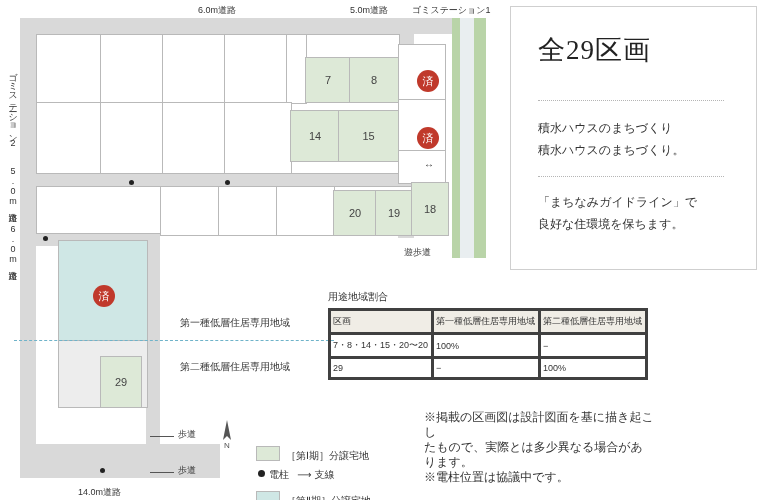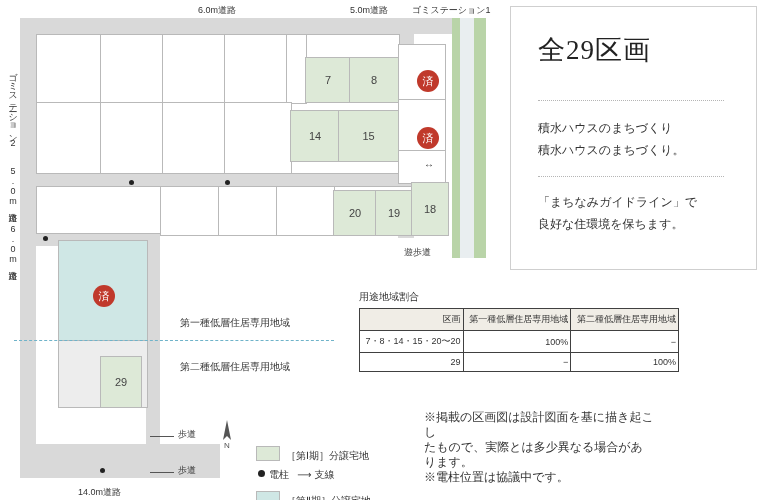--- a/index.html
+++ b/index.html
@@ -61,24 +61,24 @@
   
   .right{position:absolute;left:500px;top:0;width:260px;height:500px;}
   .rbox{position:absolute;left:10px;top:6px;width:245px;height:262px;border:1px solid #cfcfcf;background:#fff;}
   .rtitle{position:absolute;left:38px;top:32px;font-size:27px;letter-spacing:1px;color:#222;
           font-family:"Liberation Serif", serif;}
   .rdash{position:absolute;left:38px;width:186px;border-top:1px dotted #b5b5b5;}
   .rtext{position:absolute;left:38px;font-size:12px;line-height:20px;color:#333;
          font-family:"Liberation Serif", serif;}
 
   
-  .tblwrap{position:absolute;left:359px;top:290px;width:266px;}
+  .tblwrap{position:absolute;left:328px;top:290px;width:266px;}
   .tbl-cap{font-size:10px;margin-bottom:4px;color:#333;}
   table{border-collapse:collapse;font-size:9px;width:320px;}
-  th,td{border:1px solid #404040;text-align:right;padding:4px 2px;color:#333;font-weight:normal;}
+  th,td{border:3px solid #404040;text-align:left;padding:4px 2px;color:#333;font-weight:normal;}
   thead th{background:#f0ede6;}
 
   .note{position:absolute;left:424px;top:410px;width:230px;font-size:12px;line-height:15px;color:#333;}
 </style>
 </head>
 <body>
 
 <div class="root">
 
   <div class="plan">

